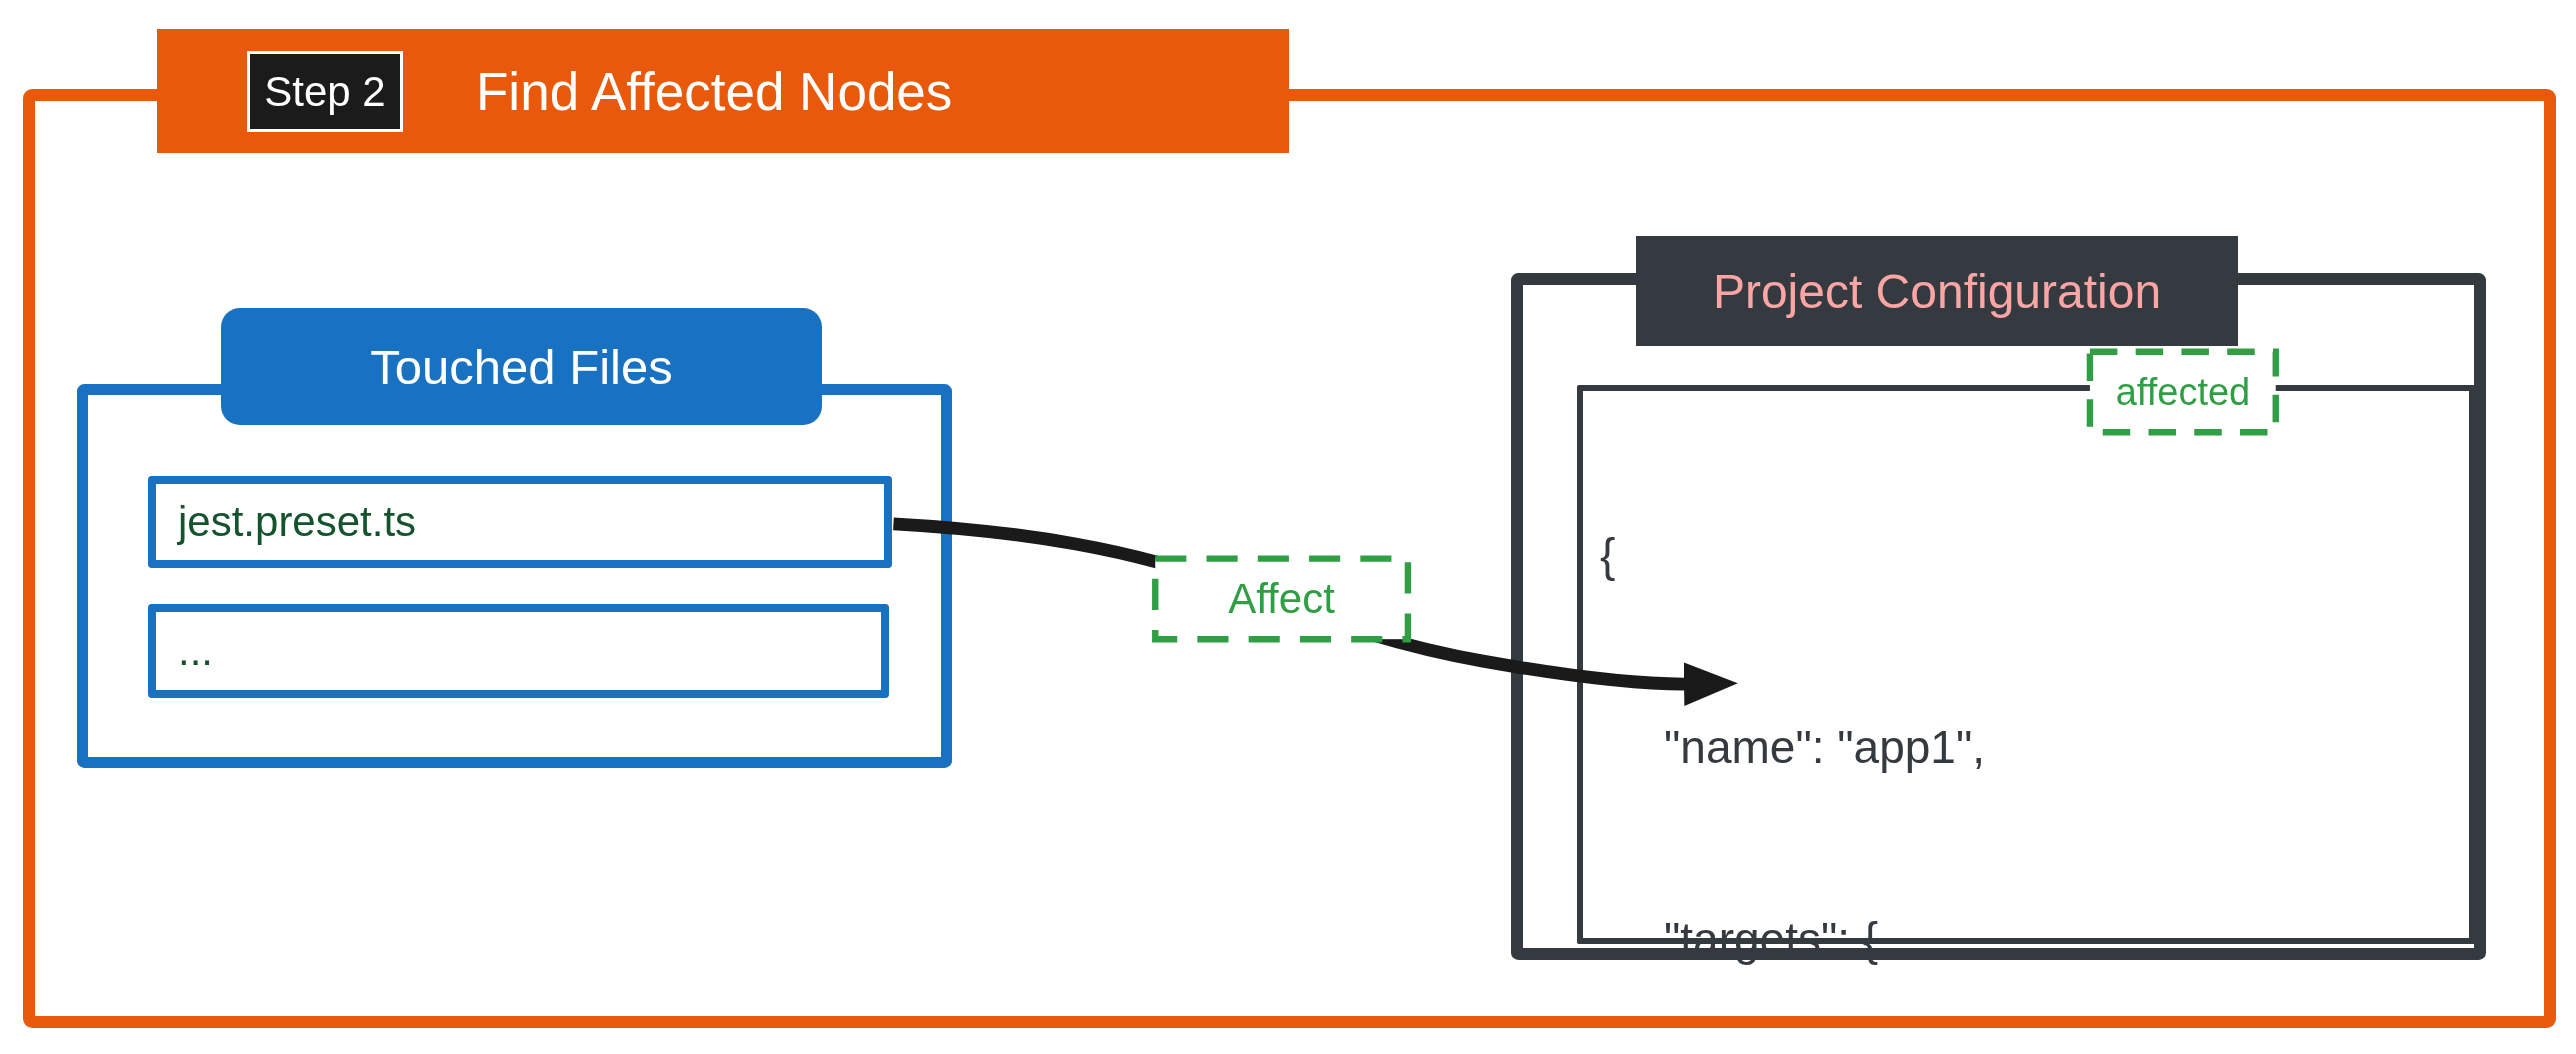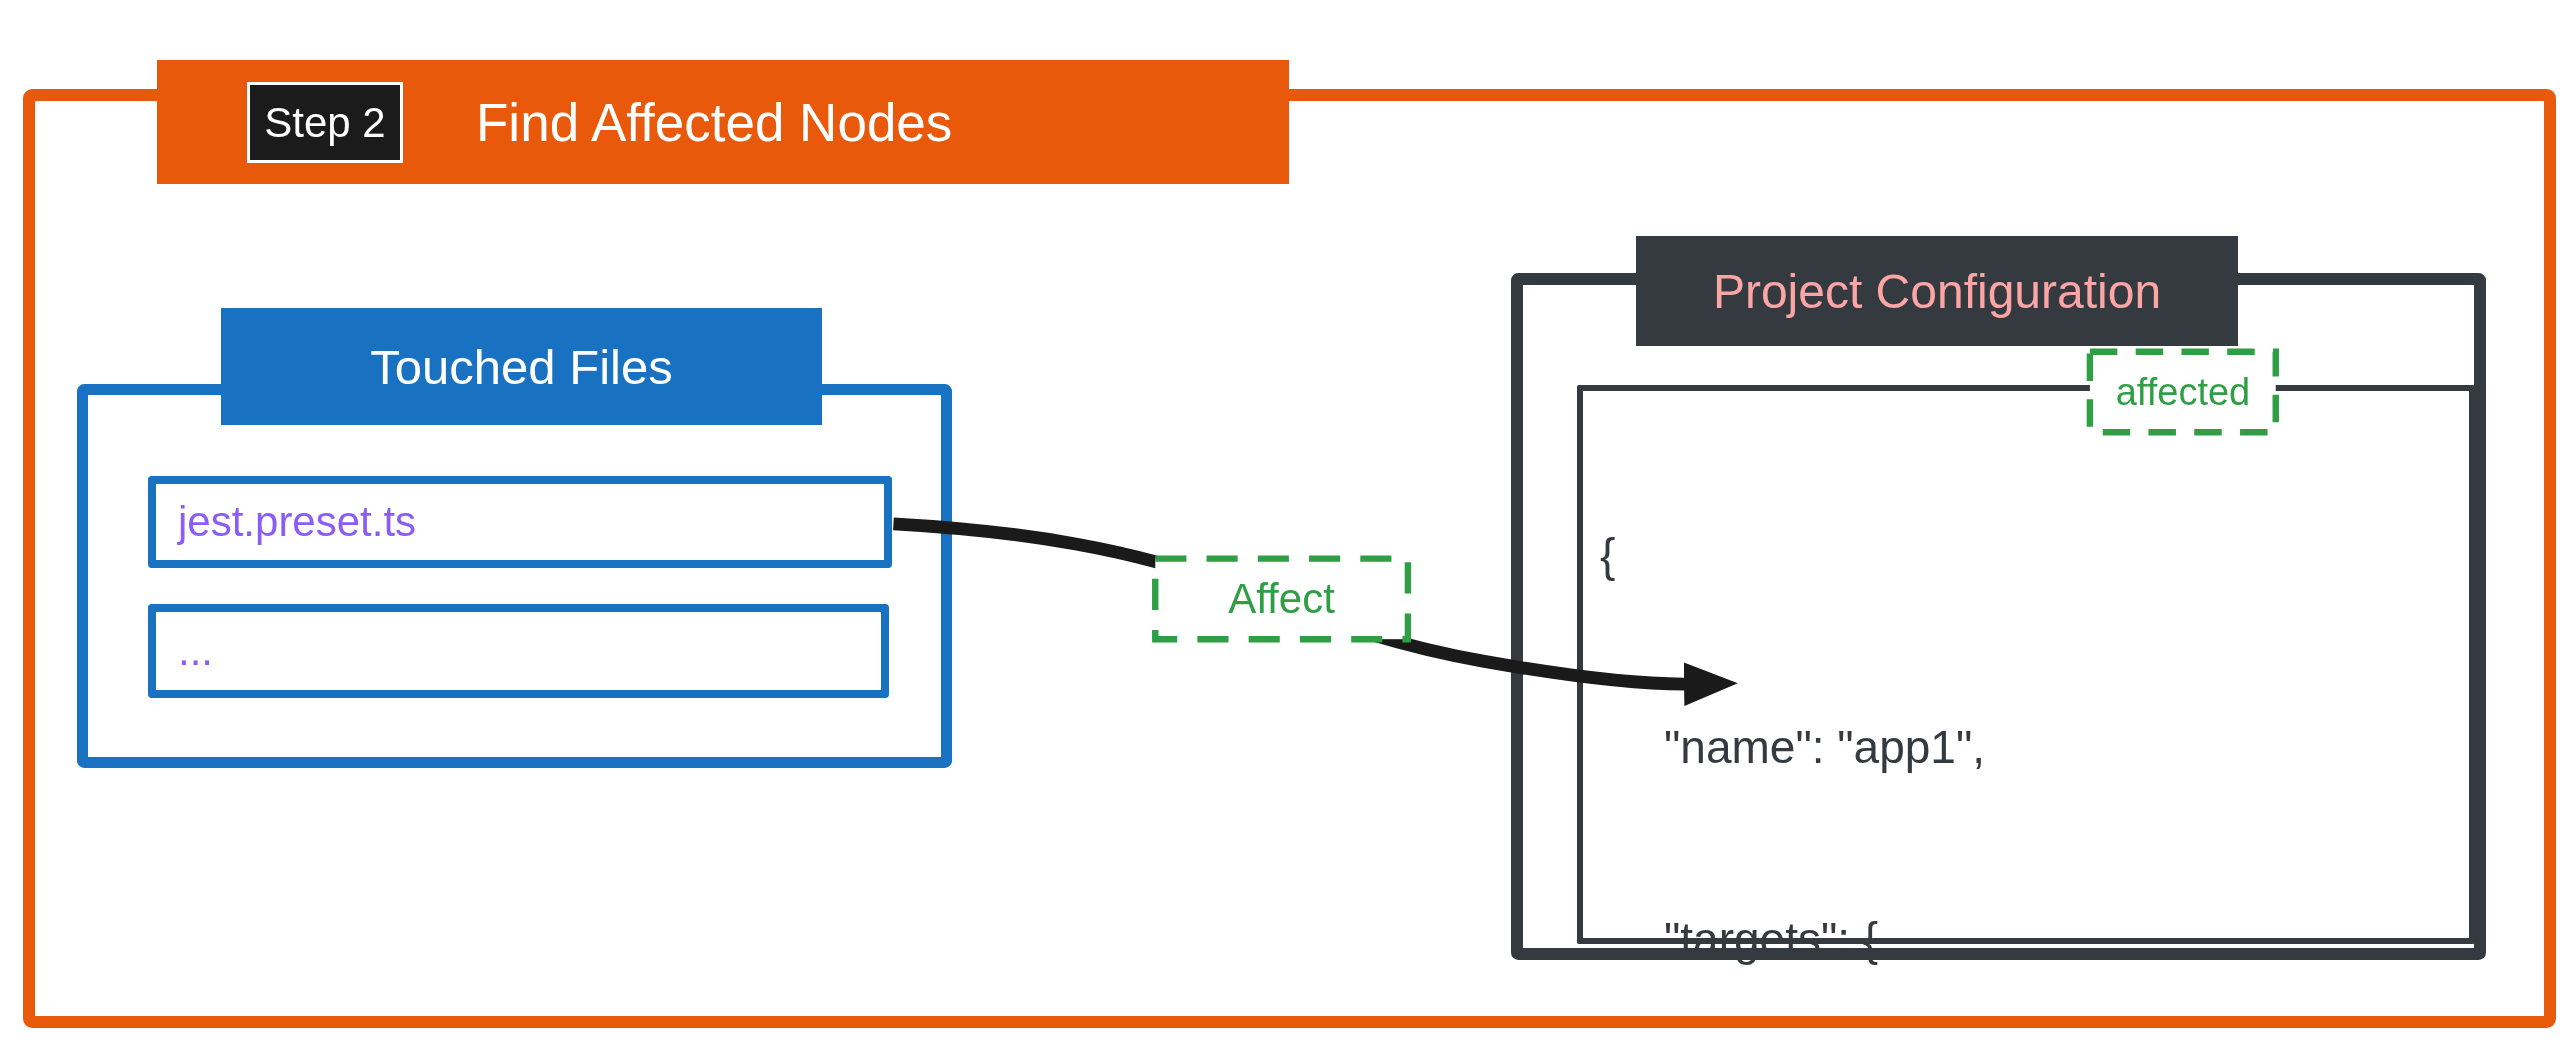--- a/index.html
+++ b/index.html
@@ -19,21 +19,21 @@
     border: 12px solid #E8590C;
     border-radius: 9.2px;
     z-index: 1;
   }
 
   
   .step-header {
     left: 157px; top: 29px; width: 1132px; height: 124px;
     background: #E8590C;
     z-index: 2;
-    display: flex; align-items: center; margin-top: 31px;
+    display: flex; align-items: center;
   }
   .step-badge {
     position: absolute; left: 90px; top: 22px;
     width: 156px; height: 81px;
     background: #1B1B1B;
     border: 3.7px solid #ffffff;
     box-sizing: border-box;
     color: #ffffff;
     font-size: 42px;
     display: flex; align-items: center; justify-content: center;
@@ -55,26 +55,27 @@
     z-index: 2;
   }
   .tf-title {
     left: 221px; top: 308px; width: 601px; height: 117px;
     background: #1971C2;
     color: #ffffff;
     font-size: 49px;
     display: flex; align-items: center; justify-content: center;
     z-index: 3;
     white-space: nowrap;
+    border-radius: 19px;
   }
   .tf-item {
     border: 8.2px solid #1971C2;
     border-radius: 3.7px;
     background: #ffffff;
-    color: #8b5cf6;
+    color: #14532d;
     font-size: 42px;
     display: flex; align-items: center;
     padding-left: 22px;
     z-index: 3;
     white-space: nowrap;
   }
   .tf-item-1 { left: 148px; top: 476px; width: 744px; height: 92px; }
   .tf-item-2 { left: 148px; top: 604px; width: 741px; height: 94px; }
 
   

